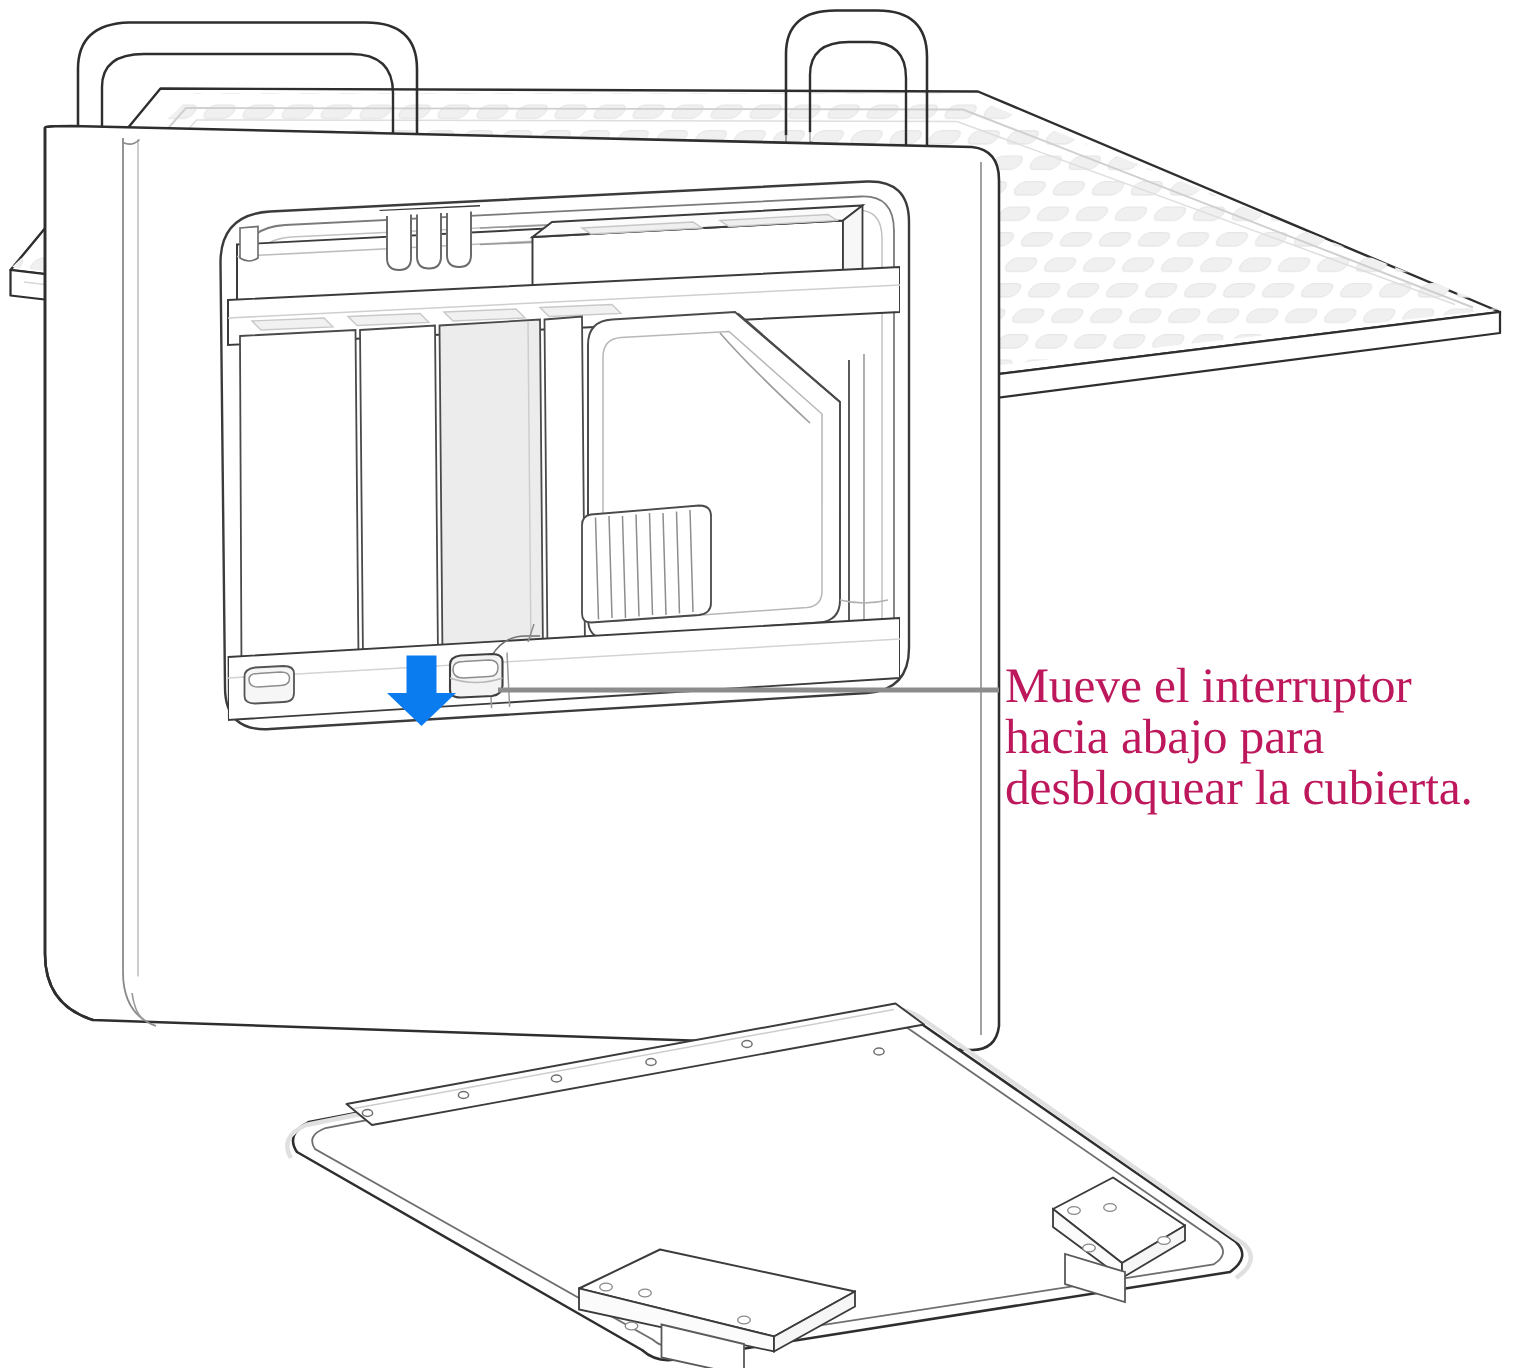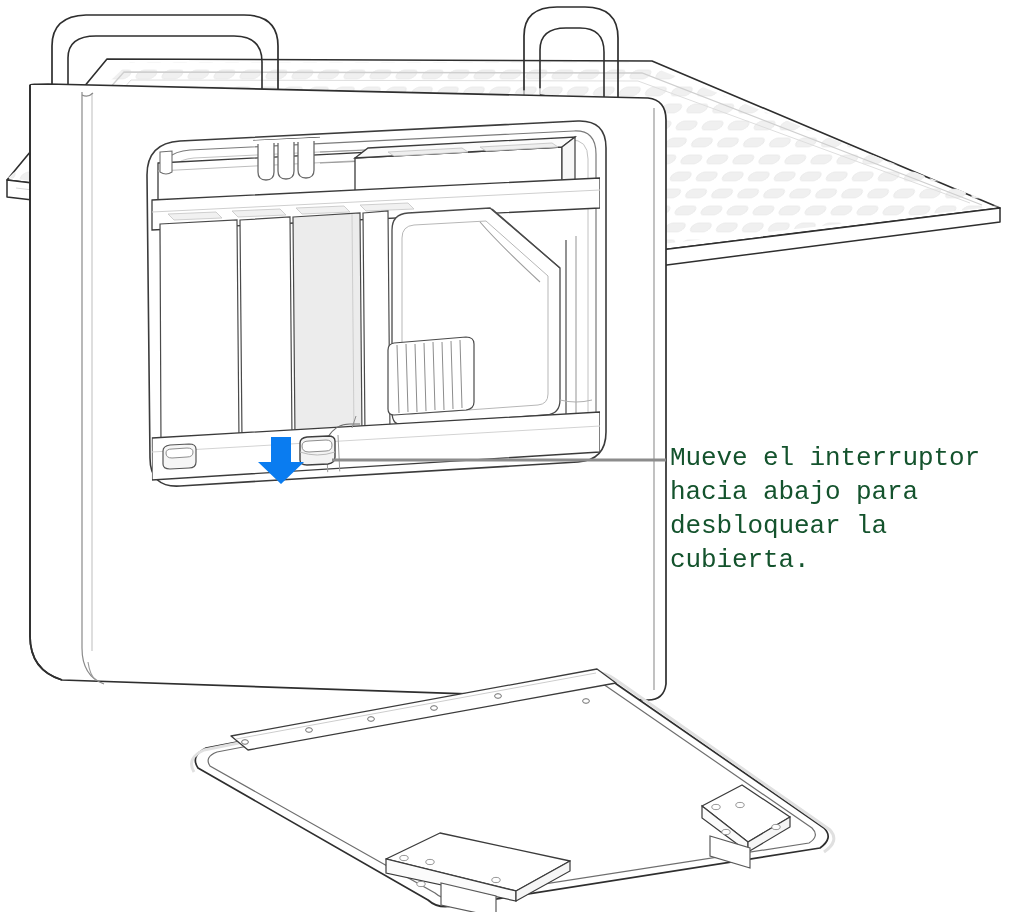--- a/index.html
+++ b/index.html
@@ -25,24 +25,24 @@
     top: 0;
     width: 1019px;
     height: 912px;
     display: block;
   }
   .callout-text {
     position: absolute;
     left: 670px;
     top: 441px;
     width: 344px;
-    font-family: Liberation Mono, monospace;
-    font-size: 26px;
+    font-family: Liberation Serif, serif;
+    font-size: 33px;
     line-height: 34px;
-    color: #14532d;
+    color: #be185d;
     letter-spacing: -0.1px;
     white-space: pre-wrap;
     word-break: normal;
   }
 </style>
 </head>
 <body>
 
 <div id="figure-root">
 

